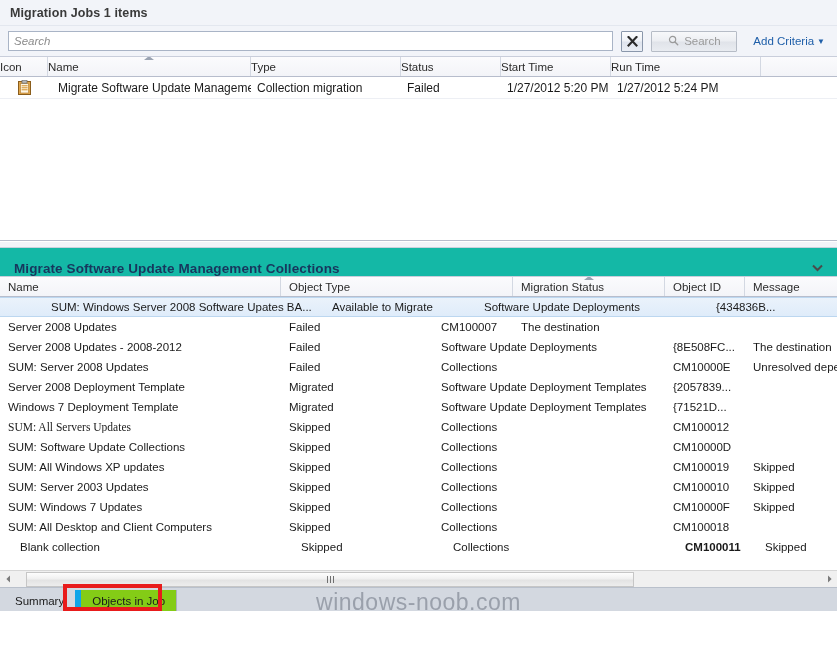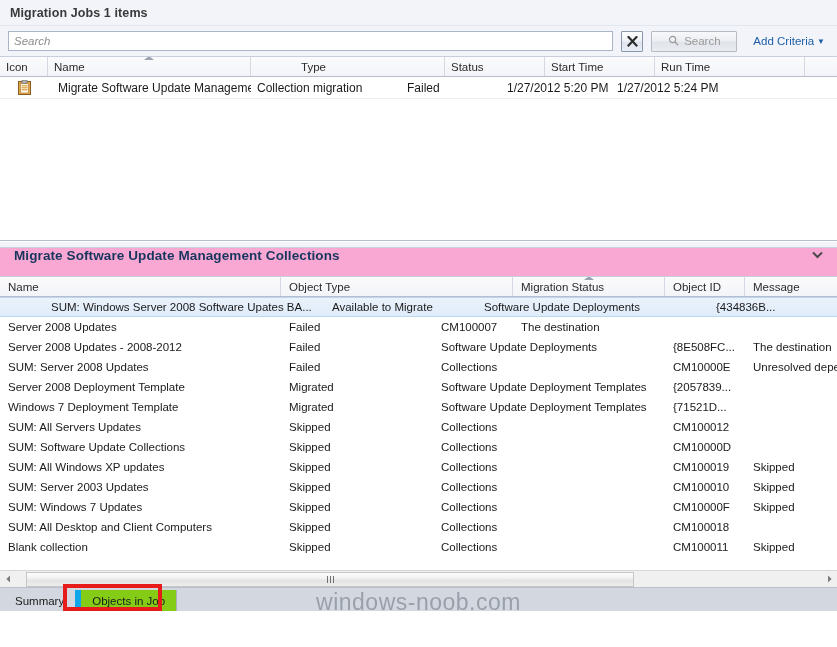--- a/index.html
+++ b/index.html
@@ -122,21 +122,20 @@
     border-bottom: 1px solid #b7bdcc;
     box-sizing: border-box;
     position: relative;
   }
   .gh-cell {
     position: relative;
     display: flex;
     align-items: center;
     font-size: 11.5px;
     color: #2b2b2b;
-    padding-left: 6px;
     box-sizing: border-box;
     border-right: 1px solid #d3d8e2;
     overflow: hidden;
     white-space: nowrap;
     cursor: pointer;
   }
   .gh-cell.last { border-right: none; }
   .sort-arrow {
     position: absolute;
     top: -1px;
@@ -189,23 +188,23 @@
     background: #f2f4f9;
     border-top: 1px solid #ffffff;
     border-bottom: 1px solid #cbd1dd;
     box-sizing: border-box;
     cursor: ns-resize;
   }
 
   
   .detail-header {
     height: 28px;
-    background: #f9a8d4;
-    display: flex;
-    align-items: flex-start;
+    background: #14b8a6;
+    display: flex;
+    align-items: flex-end;
     padding: 0 10px 0 14px;
     box-sizing: border-box;
     justify-content: space-between;
   }
   .detail-title {
     font-size: 13.5px;
     font-weight: bold;
     color: #17365d;
     letter-spacing: 0.1px;
   }
@@ -381,21 +380,21 @@
   </div>
 
   <div class="grid-header">
     <div class="gh-cell" style="width:48px;flex:0 0 48px;">
         <span>Icon</span>
       </div>
     <div class="gh-cell" style="width:203px;flex:0 0 203px;">
         <span class="sort-arrow"></span>
         <span>Name</span>
       </div>
-    <div class="gh-cell" style="width:150px;flex:0 0 150px;margin-left:44px;">
+    <div class="gh-cell" style="width:150px;flex:0 0 150px;">
         <span>Type</span>
       </div>
     <div class="gh-cell" style="width:100px;flex:0 0 100px;">
         <span>Status</span>
       </div>
     <div class="gh-cell" style="width:110px;flex:0 0 110px;">
         <span>Start Time</span>
       </div>
     <div class="gh-cell" style="width:150px;flex:0 0 150px;">
         <span>Run Time</span>
@@ -501,21 +500,21 @@
 
     <div class="detail-row">
       <div class="dr-cell" style="width:281px;flex:0 0 281px;">Windows 7 Deployment Template</div>
       <div class="dr-cell" style="width:152px;flex:0 0 152px;">Migrated</div>
       <div class="dr-cell" style="width:232px;flex:0 0 232px;">Software Update Deployment Templates</div>
       <div class="dr-cell" style="width:80px;flex:0 0 80px;">{71521D...</div>
       <div class="dr-cell spacer-fill"></div>
     </div>
 
     <div class="detail-row">
-      <div class="dr-cell" style="width:281px;flex:0 0 281px;">SUM: All Servers Updates</div>
+      <div class="dr-cell" style="width:281px;flex:0 0 281px;font-family:Liberation Serif, serif;">SUM: All Servers Updates</div>
       <div class="dr-cell" style="width:152px;flex:0 0 152px;">Skipped</div>
       <div class="dr-cell" style="width:232px;flex:0 0 232px;">Collections</div>
       <div class="dr-cell" style="width:80px;flex:0 0 80px;">CM100012</div>
       <div class="dr-cell spacer-fill"></div>
     </div>
 
     <div class="detail-row">
       <div class="dr-cell" style="width:281px;flex:0 0 281px;">SUM: Software Update Collections</div>
       <div class="dr-cell" style="width:152px;flex:0 0 152px;">Skipped</div>
       <div class="dr-cell" style="width:232px;flex:0 0 232px;">Collections</div>
@@ -549,24 +548,24 @@
 
     <div class="detail-row">
       <div class="dr-cell" style="width:281px;flex:0 0 281px;">SUM: All Desktop and Client Computers</div>
       <div class="dr-cell" style="width:152px;flex:0 0 152px;">Skipped</div>
       <div class="dr-cell" style="width:232px;flex:0 0 232px;">Collections</div>
       <div class="dr-cell" style="width:80px;flex:0 0 80px;">CM100018</div>
       <div class="dr-cell spacer-fill"></div>
     </div>
 
     <div class="detail-row">
-      <div class="dr-cell" style="width:281px;flex:0 0 281px;">Blank collection</div>
+      <div class="dr-cell" style="width:281px;flex:0 0 281px;margin-left:12px;">Blank collection</div>
       <div class="dr-cell" style="width:152px;flex:0 0 152px;">Skipped</div>
       <div class="dr-cell" style="width:232px;flex:0 0 232px;">Collections</div>
-      <div class="dr-cell" style="width:80px;flex:0 0 80px;">CM100011</div>
+      <div class="dr-cell" style="width:80px;flex:0 0 80px;font-weight:bold;">CM100011</div>
       <div class="dr-cell spacer-fill">Skipped</div>
     </div>
 
   </div>
 
   <div class="hscroll">
     <div class="hs-arrow">
       <span>
         <svg width="7" height="8" viewBox="0 0 7 8">
             <path d="M5 0.6 L1.4 4 L5 7.4 Z" fill="#7b7b7b"></path>

